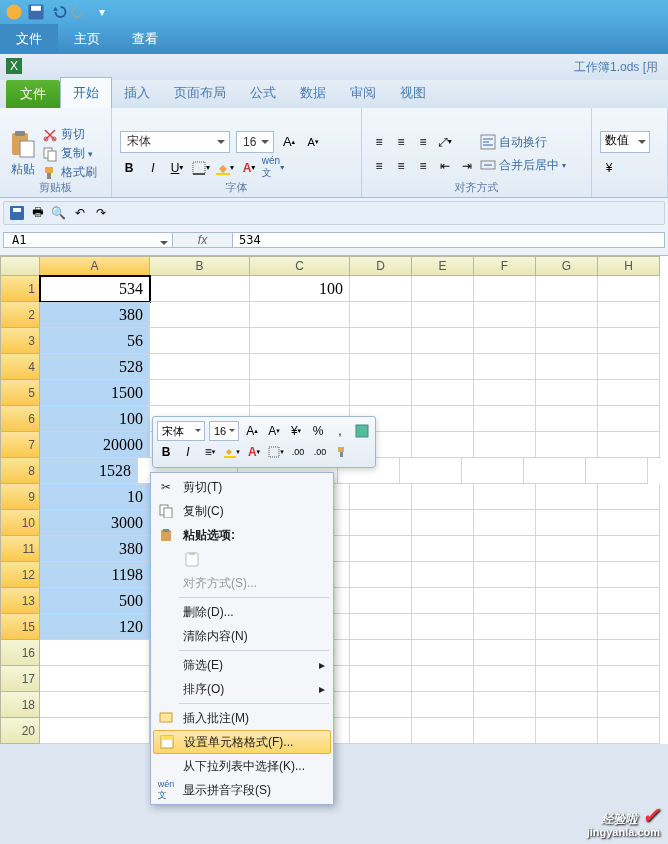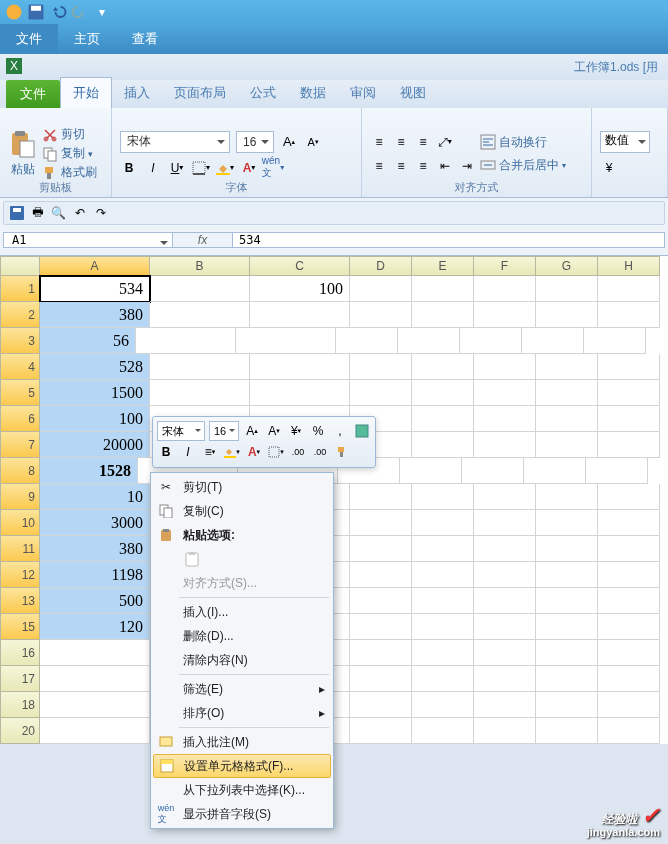--- a/index.html
+++ b/index.html
@@ -326,21 +326,21 @@
         <div class="cell col-B" style="width: 100px;"></div>
         <div class="cell col-C" style="width: 100px;"></div>
         <div class="cell col-D" style="width: 62px;"></div>
         <div class="cell col-E" style="width: 62px;"></div>
         <div class="cell col-F" style="width: 62px;"></div>
         <div class="cell col-G" style="width: 62px;"></div>
         <div class="cell col-H" style="width: 62px;"></div>
       </div>
       <div class="grid-row">
         <div class="row-h sel">3</div>
-        <div class="cell col-A sel" style="width: 96px;">56</div>
+        <div class="cell col-A sel" style="width: 110px;">56</div>
         <div class="cell col-B" style="width: 100px;"></div>
         <div class="cell col-C" style="width: 100px;"></div>
         <div class="cell col-D" style="width: 62px;"></div>
         <div class="cell col-E" style="width: 62px;"></div>
         <div class="cell col-F" style="width: 62px;"></div>
         <div class="cell col-G" style="width: 62px;"></div>
         <div class="cell col-H" style="width: 62px;"></div>
       </div>
       <div class="grid-row">
         <div class="row-h sel">4</div>
@@ -381,21 +381,21 @@
         <div class="cell col-B" style="width: 100px;"></div>
         <div class="cell col-C" style="width: 100px;"></div>
         <div class="cell col-D" style="width: 62px;"></div>
         <div class="cell col-E" style="width: 62px;"></div>
         <div class="cell col-F" style="width: 62px;"></div>
         <div class="cell col-G" style="width: 62px;"></div>
         <div class="cell col-H" style="width: 62px;"></div>
       </div>
       <div class="grid-row">
         <div class="row-h sel">8</div>
-        <div class="cell col-A sel" style="width: 98px; font-weight: bold;">1528</div>
+        <div class="cell col-A sel" style="width: 98px;">1528</div>
         <div class="cell col-B" style="width: 100px;"></div>
         <div class="cell col-C" style="width: 100px;"></div>
         <div class="cell col-D" style="width: 62px;"></div>
         <div class="cell col-E" style="width: 62px;"></div>
         <div class="cell col-F" style="width: 62px;"></div>
         <div class="cell col-G" style="width: 62px;"></div>
         <div class="cell col-H" style="width: 62px;"></div>
       </div>
       <div class="grid-row">
         <div class="row-h sel">9</div>
@@ -593,24 +593,20 @@
         </svg>
       </span>
     </div>
   <div class="cm-item disabled">
       <span class="cm-icon"></span>
       <span>对齐方式(S)...</span>
     </div>
   <div class="cm-sep"></div>
   <div class="cm-item">
       <span class="cm-icon"></span>
-      <span>插入(I)...</span>
-    </div>
-  <div class="cm-item">
-      <span class="cm-icon"></span>
       <span>删除(D)...</span>
     </div>
   <div class="cm-item">
       <span class="cm-icon"></span>
       <span>清除内容(N)</span>
     </div>
   <div class="cm-sep"></div>
   <div class="cm-item">
       <span class="cm-icon"></span>
       <span>筛选(E)</span>

